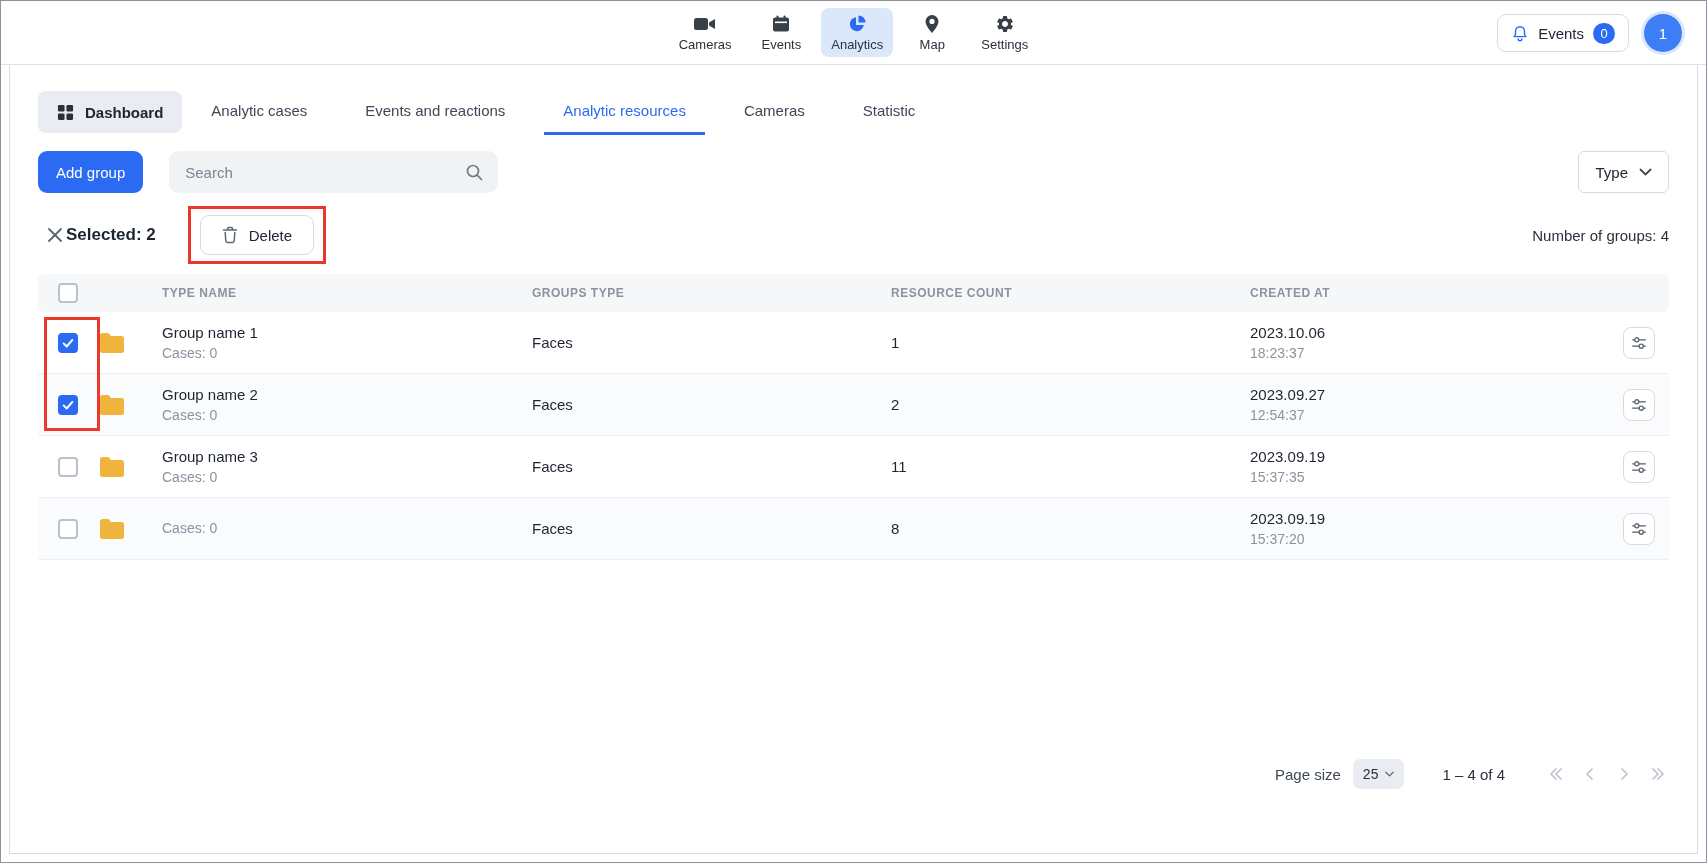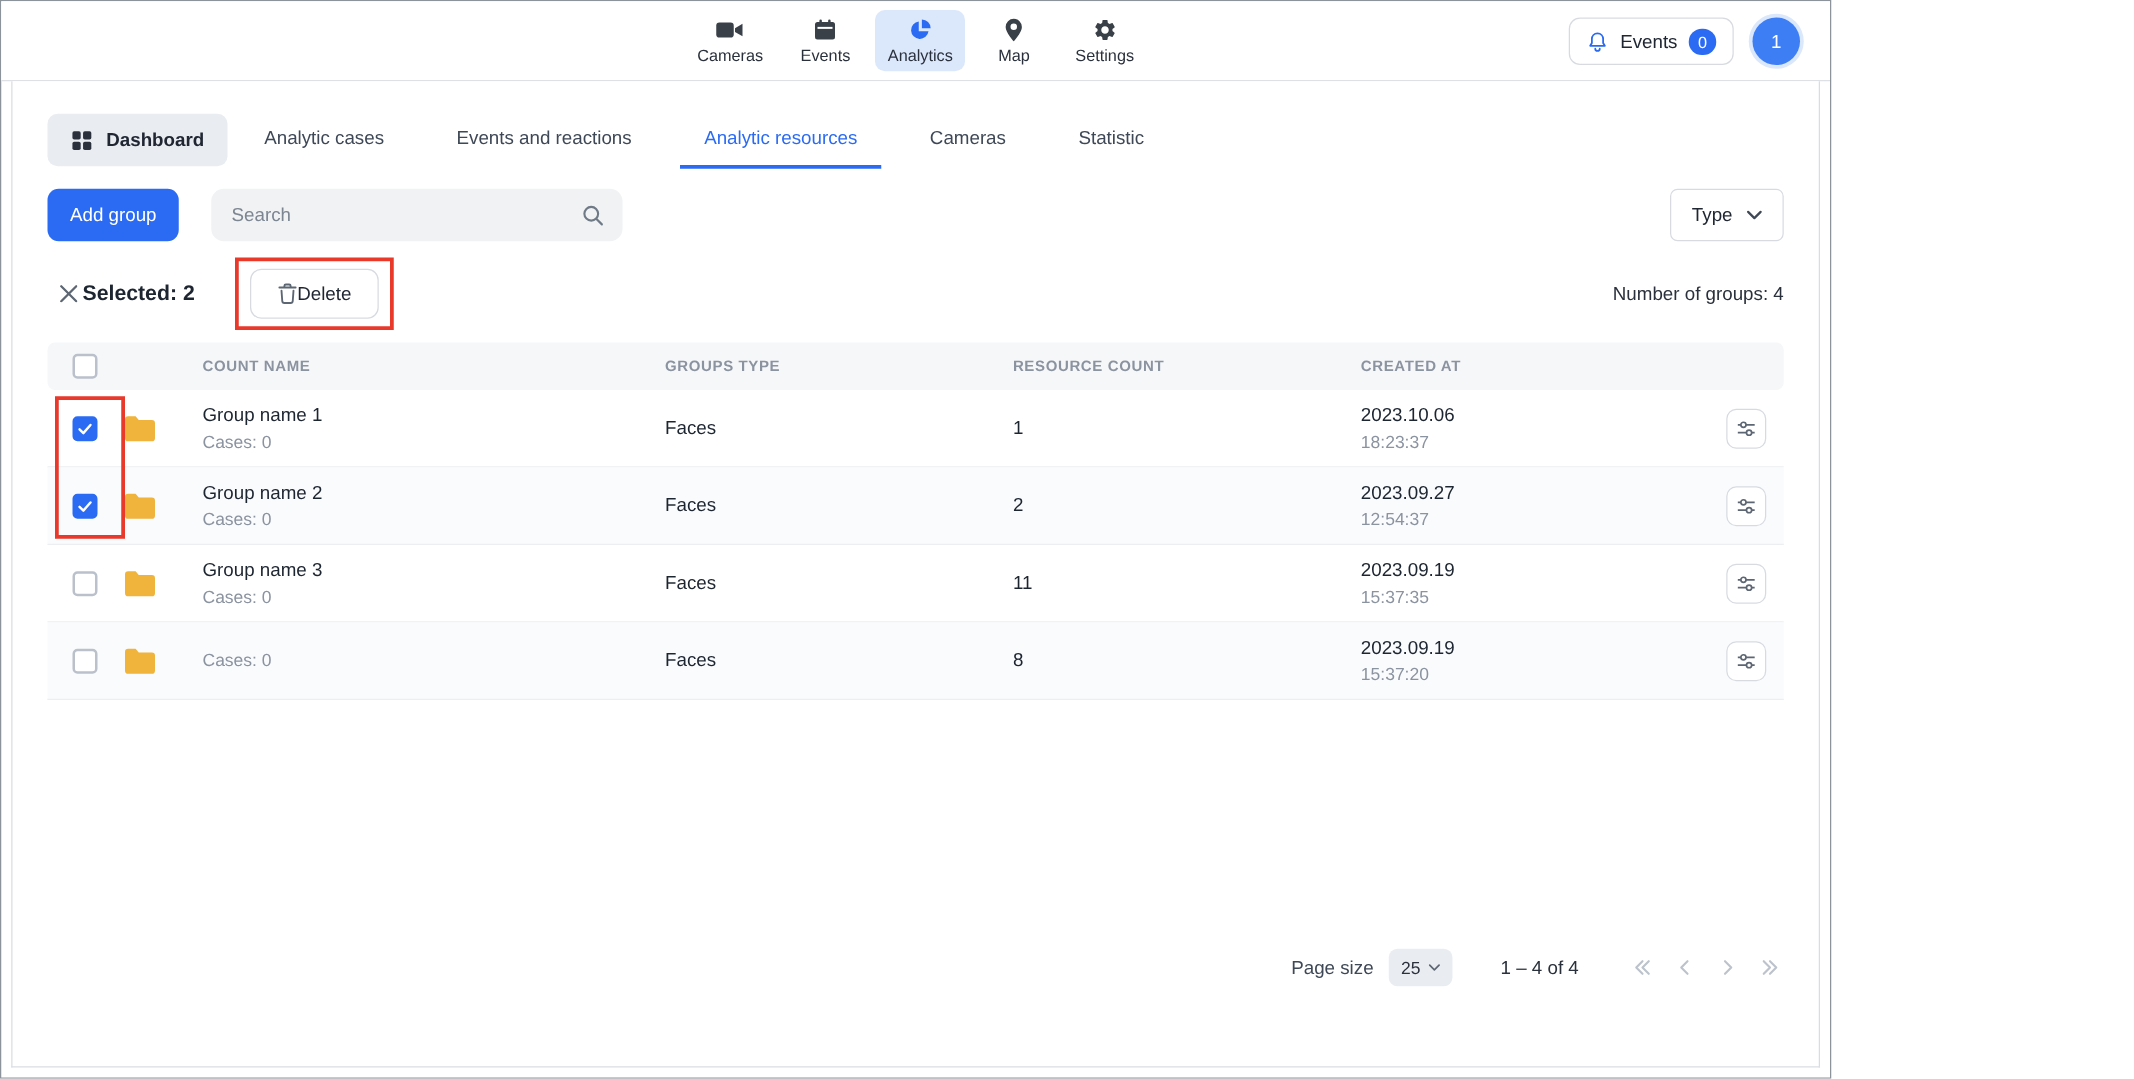--- a/index.html
+++ b/index.html
@@ -1,21 +1,21 @@
 <!DOCTYPE html>
 <html><head>
 <meta charset="utf-8">
 <style>
   * { margin:0; padding:0; box-sizing:border-box; }
   html,body { width:1707px; height:863px; }
   body { font-family:"Liberation Sans", sans-serif; background:#fff; color:#202733;
          --accent:#2b6bf3; --annotation:#e8392b; --folder:#f0b43c; }
   button { font-family:inherit; }
 
-  .app { width:1465px; height:863px; border:1px solid #8d939b; background:#fff;
+  .app { width:1707px; height:863px; border:1px solid #8d939b; background:#fff;
          display:flex; flex-direction:column; }
 
   
   .topbar { height:64px; flex:0 0 auto; border-bottom:1px solid #dde0e4;
             display:flex; align-items:center; position:relative; background:#fff; }
   .main-nav { display:flex; gap:10px; margin:0 auto; }
   .nav-item { display:flex; flex-direction:column; align-items:center; justify-content:center;
               gap:3px; padding:5px 10px; border-radius:8px; cursor:pointer; min-width:58px; }
   .nav-item.active { background:#dbe7fb; }
   .nav-icon { height:21px; display:flex; align-items:center; }
@@ -57,21 +57,21 @@
   .type-btn { margin-left:auto; height:42px; padding:0 16px; display:flex; align-items:center; gap:11px;
               background:#fff; border:1px solid #d7dbe1; border-radius:6px; font-size:15px;
               color:#202733; cursor:pointer; }
 
   
   .selection-row { display:flex; align-items:center; margin-top:13px; }
   .clear-btn { background:none; border:none; cursor:pointer; padding:4px; display:flex; margin-left:6px; }
   .selected-label { font-size:17px; font-weight:700; color:#1d2531; }
   .delete-wrap { position:relative; margin-left:32px; padding:9px 12px; }
   .annotation-box { position:absolute; inset:0; border:3px solid var(--annotation); pointer-events:none; }
-  .delete-btn { display:flex; align-items:center; height:40px; padding:0 21px;
+  .delete-btn { display:flex; align-items:center; gap:11px; height:40px; padding:0 21px;
                 background:#fff; border:1px solid #d7dbe1; border-radius:9px; font-size:15px;
                 color:#202733; cursor:pointer; }
   .groups-count { margin-left:auto; font-size:15px; color:#2a313c; }
 
   
   .table { margin-top:10px; }
   .thead, .trow { display:grid; grid-template-columns:60px 64px 370px 1fr 1fr 1fr 60px;
                   align-items:center; }
   .thead { height:38px; background:#f6f7f9; border-radius:6px; }
   .th { font-size:12px; letter-spacing:.5px; color:#8b93a0; font-weight:700; }
@@ -255,21 +255,21 @@
     </div>
 
     <div class="table">
       <div class="thead">
         <div class="cell-check">
           <span class="checkbox">
             
           </span>
         </div>
         <div></div>
-        <div class="th">COUNT NAME</div>
+        <div class="th">TYPE NAME</div>
         <div class="th">GROUPS TYPE</div>
         <div class="th">RESOURCE COUNT</div>
         <div class="th">CREATED AT</div>
         <div></div>
       </div>
 
       <div class="tbody">
 
         <div class="trow">
           <div class="cell-check">

